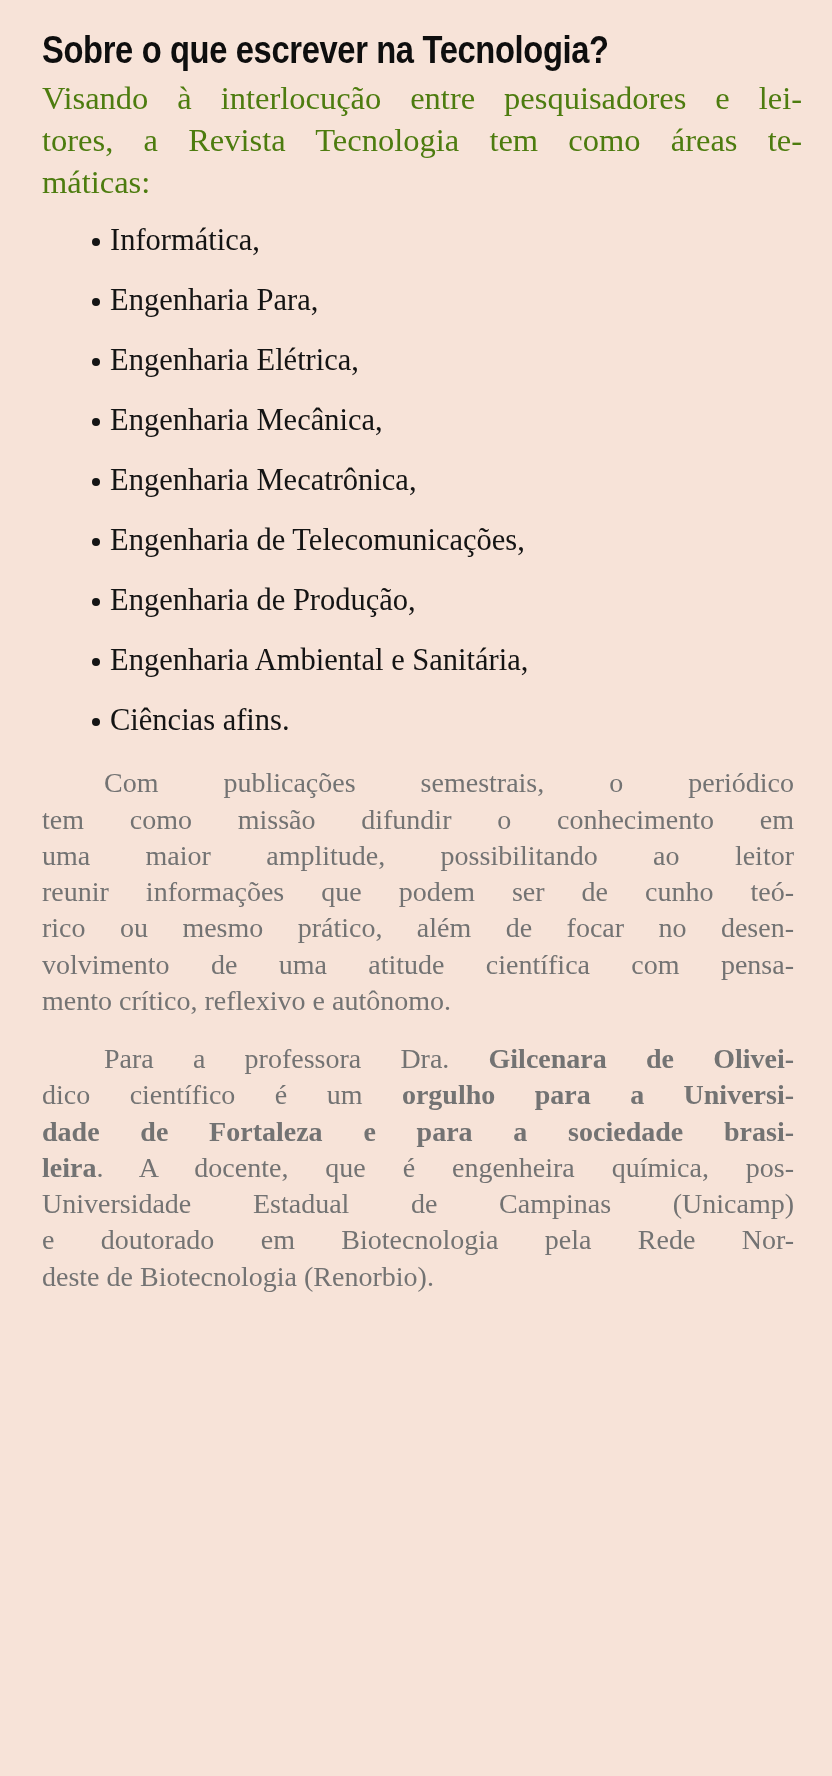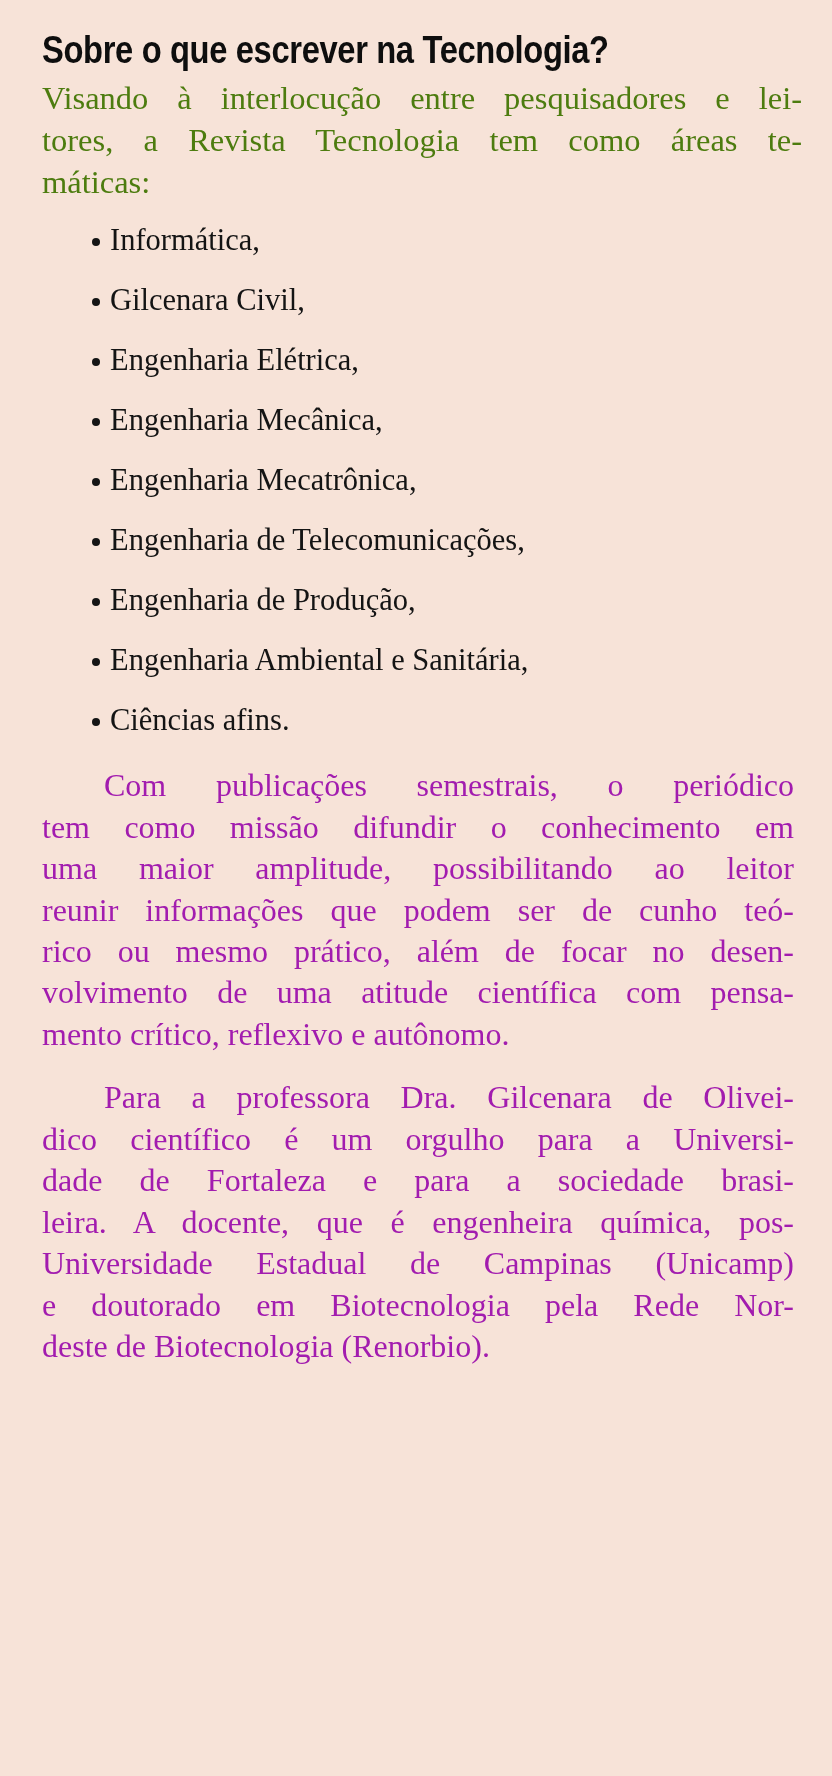--- a/index.html
+++ b/index.html
@@ -69,59 +69,59 @@
   .topic-list li .bullet-dot {
     position: absolute;
     left: 50px;
     top: 13px;
     width: 8px;
     height: 8px;
     border-radius: 50%;
     background: #141414;
   }
   .body-par {
-    font-size: 32px;
+    font-size: 28px;
     line-height: 1.295;
     margin: 0 8px 8px 0;
-    color: #a21caf;
+    color: #737373;
   }
   .body-par .l {
     display: block;
     text-align: justify;
     text-align-last: justify;
     white-space: pre;
   }
   .body-par .l.last {
     text-align-last: left;
   }
   .body-par .indent {
     display: inline-block;
     width: 62px;
   }
   .body-par b {
-    font-weight: normal;
+    font-weight: bold;
   }
   .par-gap { height: 14px; }
 </style>
 </head>
 <body>
 
 <div class="page">
 
   <h1 class="article-title">Sobre o que escrever na Tecnologia?</h1>
 
   <p class="lead">
     <span class="l">Visando à interlocução entre pesquisadores e lei-</span>
     <span class="l">tores, a Revista Tecnologia tem como áreas te-</span>
     <span class="l last">máticas:</span>
   </p>
 
   <ul class="topic-list">
     <li><span class="bullet-dot"></span><span>Informática,</span></li>
-    <li><span class="bullet-dot"></span><span>Gilcenara Civil,</span></li>
+    <li><span class="bullet-dot"></span><span>Engenharia Para,</span></li>
     <li><span class="bullet-dot"></span><span>Engenharia Elétrica,</span></li>
     <li><span class="bullet-dot"></span><span>Engenharia Mecânica,</span></li>
     <li><span class="bullet-dot"></span><span>Engenharia Mecatrônica,</span></li>
     <li><span class="bullet-dot"></span><span>Engenharia de Telecomunicações,</span></li>
     <li><span class="bullet-dot"></span><span>Engenharia de Produção,</span></li>
     <li><span class="bullet-dot"></span><span>Engenharia Ambiental e Sanitária,</span></li>
     <li><span class="bullet-dot"></span><span>Ciências afins.</span></li>
   </ul>
 
   <p class="body-par">

